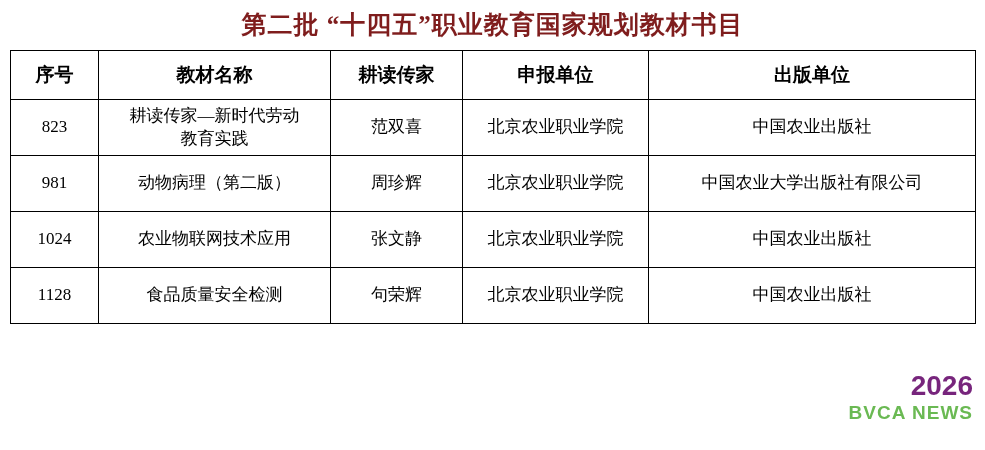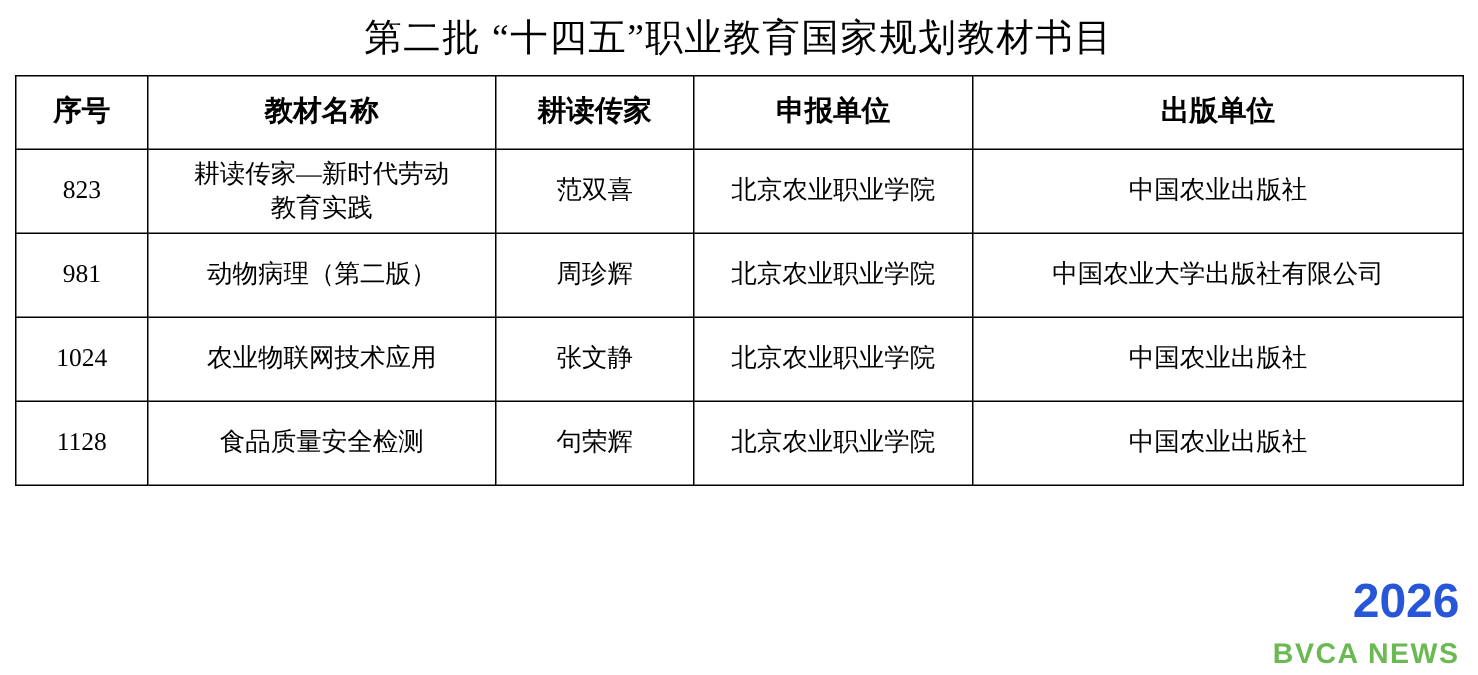--- a/index.html
+++ b/index.html
@@ -16,23 +16,23 @@
   }
   .page {
     position: relative;
     width: 985px;
     height: 450px;
     box-sizing: border-box;
   }
   .doc-title {
     text-align: center;
     font-size: 25px;
-    font-weight: normal;
+    font-weight: bold;
     letter-spacing: 1px;
-    color: #000000;
+    color: #7f1d1d;
     padding-top: 8px;
     padding-bottom: 9px;
     font-family: "Liberation Serif", "DejaVu Serif", serif;
   }
   .table-wrap {
     padding: 0 10px;
     box-sizing: border-box;
   }
   table.booklist {
     border-collapse: collapse;
@@ -73,32 +73,32 @@
     right: 8px;
     bottom: 8px;
     width: 230px;
     height: 72px;
     pointer-events: none;
     user-select: none;
   }
   .wm-year {
     position: absolute;
     right: 4px;
-    top: 12px;
-    font-size: 32px;
-    font-weight: bold;
-    color: #1d4ed8;
+    top: 0px;
+    font-size: 28px;
+    font-weight: bold;
+    color: #701a75;
     font-family: "Liberation Sans", sans-serif;
     letter-spacing: 0px;
     opacity: 0.95;
   }
   .wm-text {
     position: absolute;
     right: 4px;
-    top: 56px;
+    top: 32px;
     font-size: 19px;
     font-weight: bold;
     color: #63b64a;
     font-family: "Liberation Sans", sans-serif;
     letter-spacing: 1px;
     opacity: 0.95;
   }
   .wm-seal {
     position: absolute;
     left: 0px;

